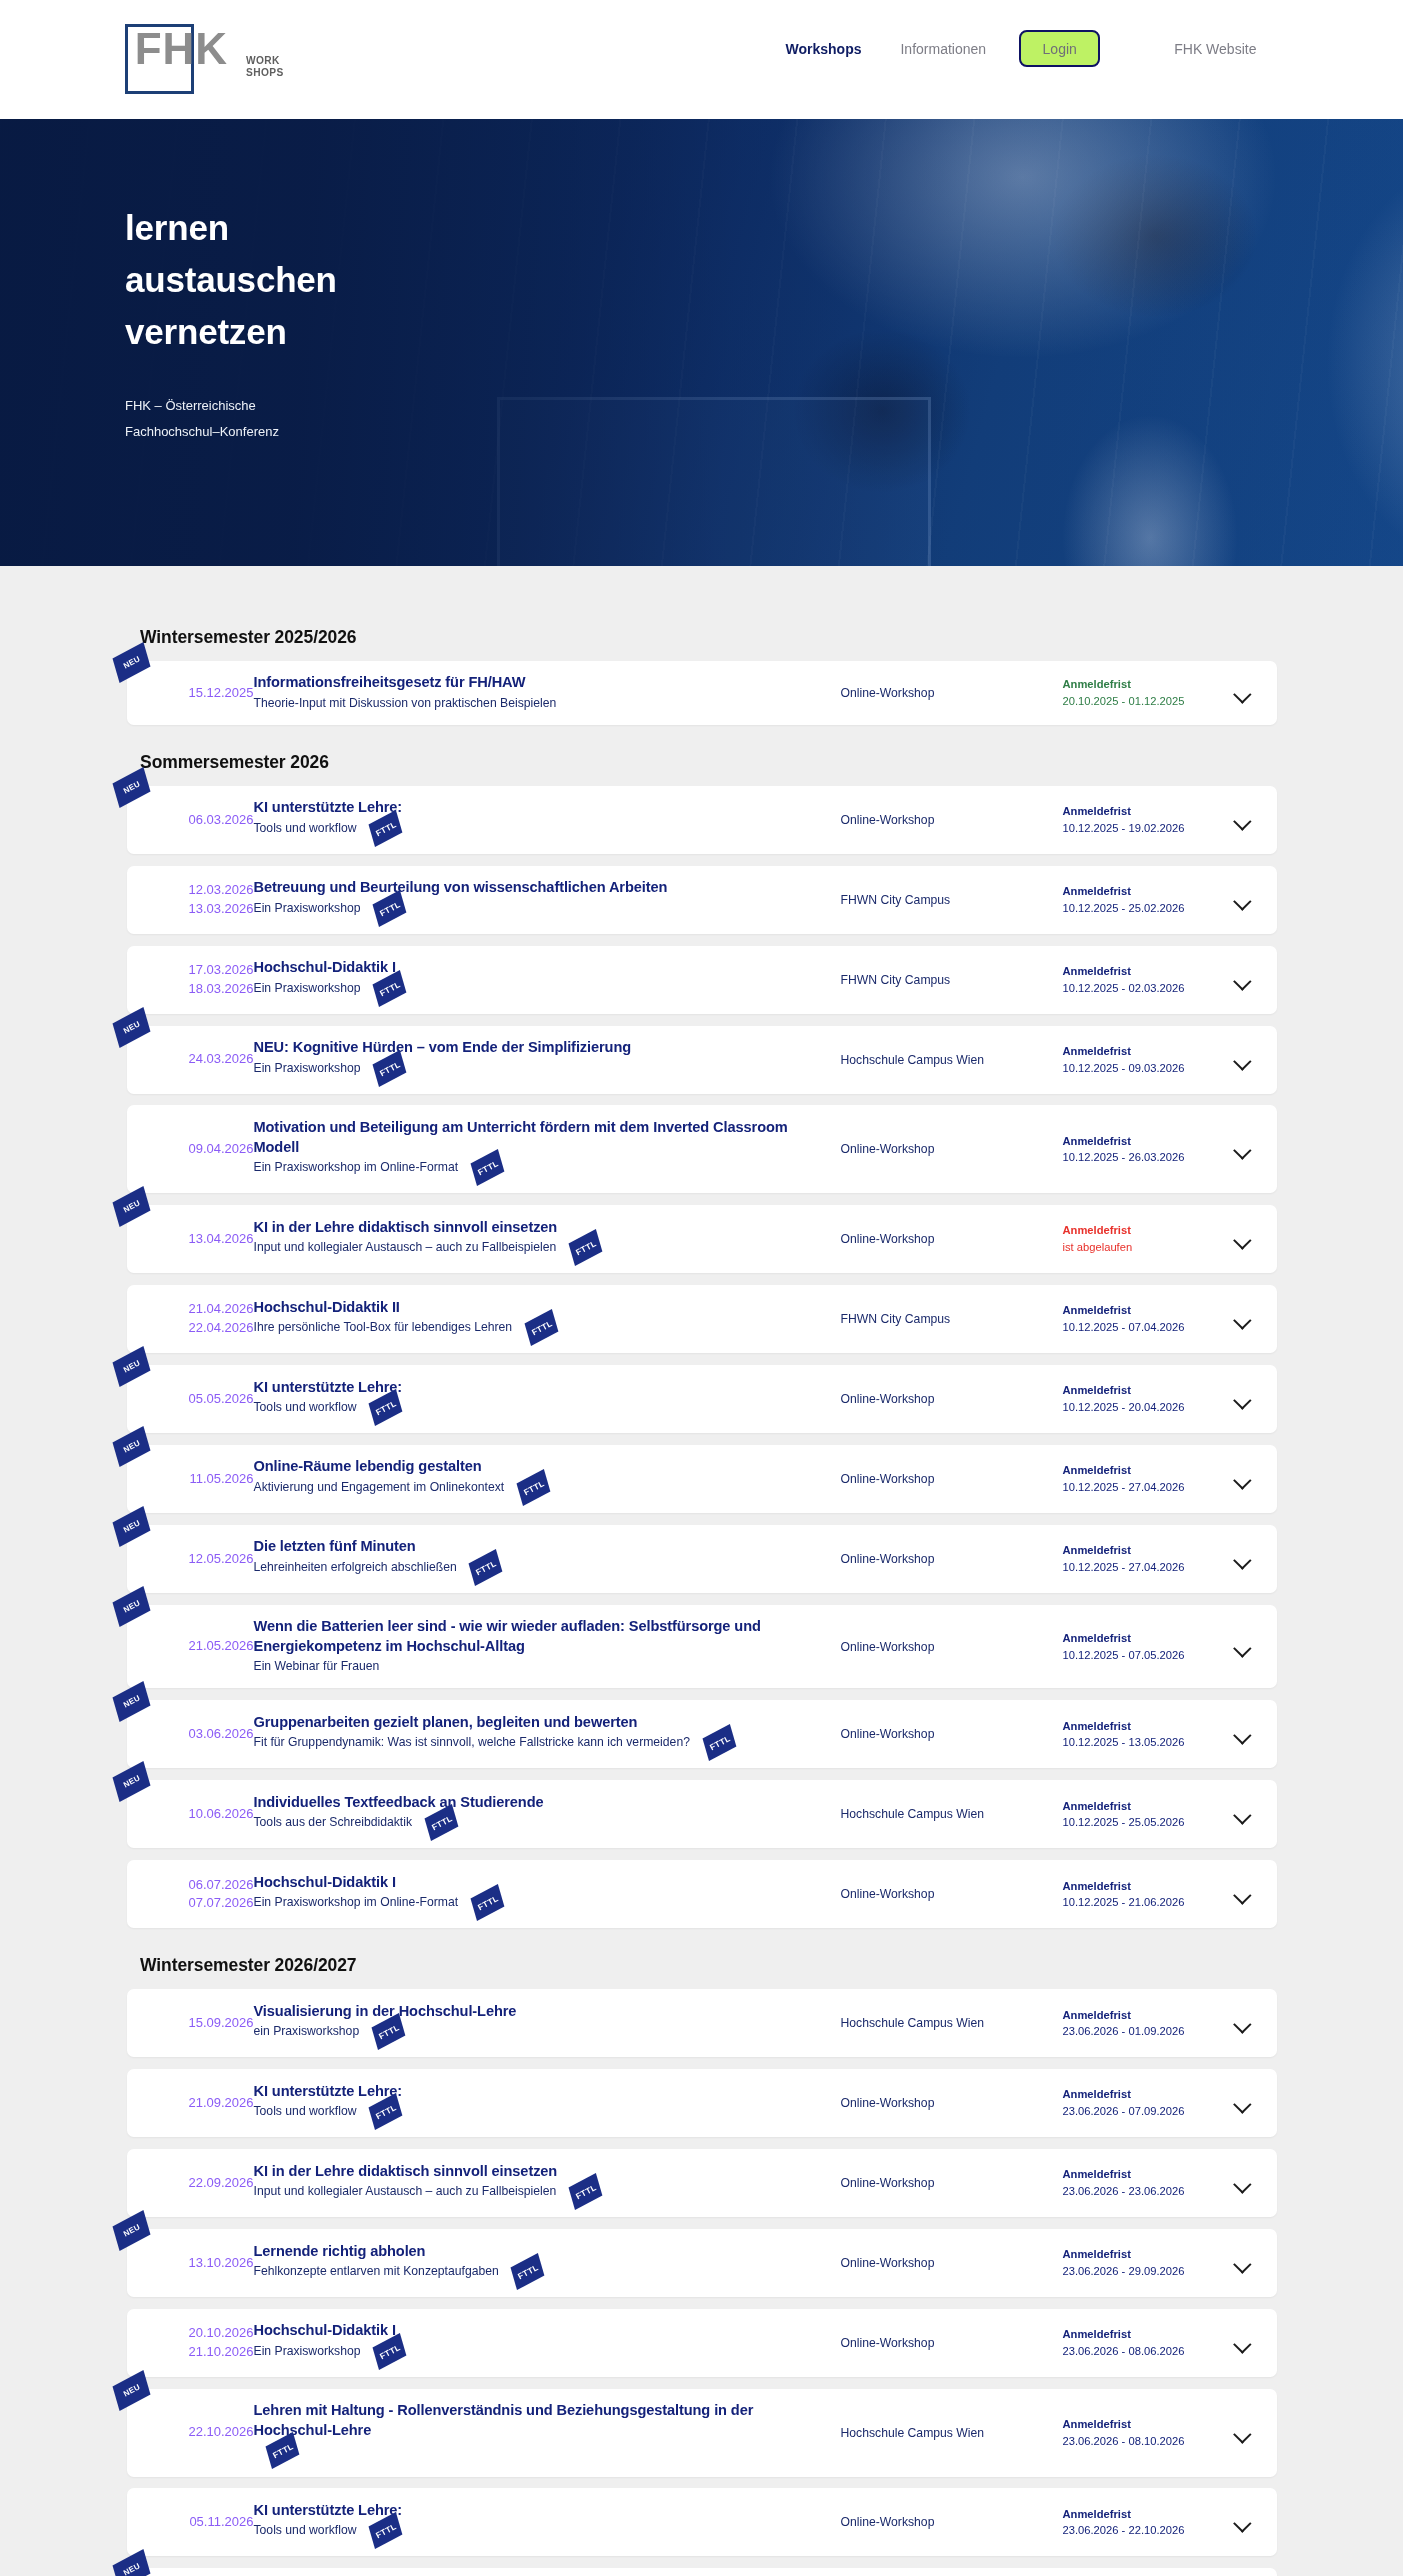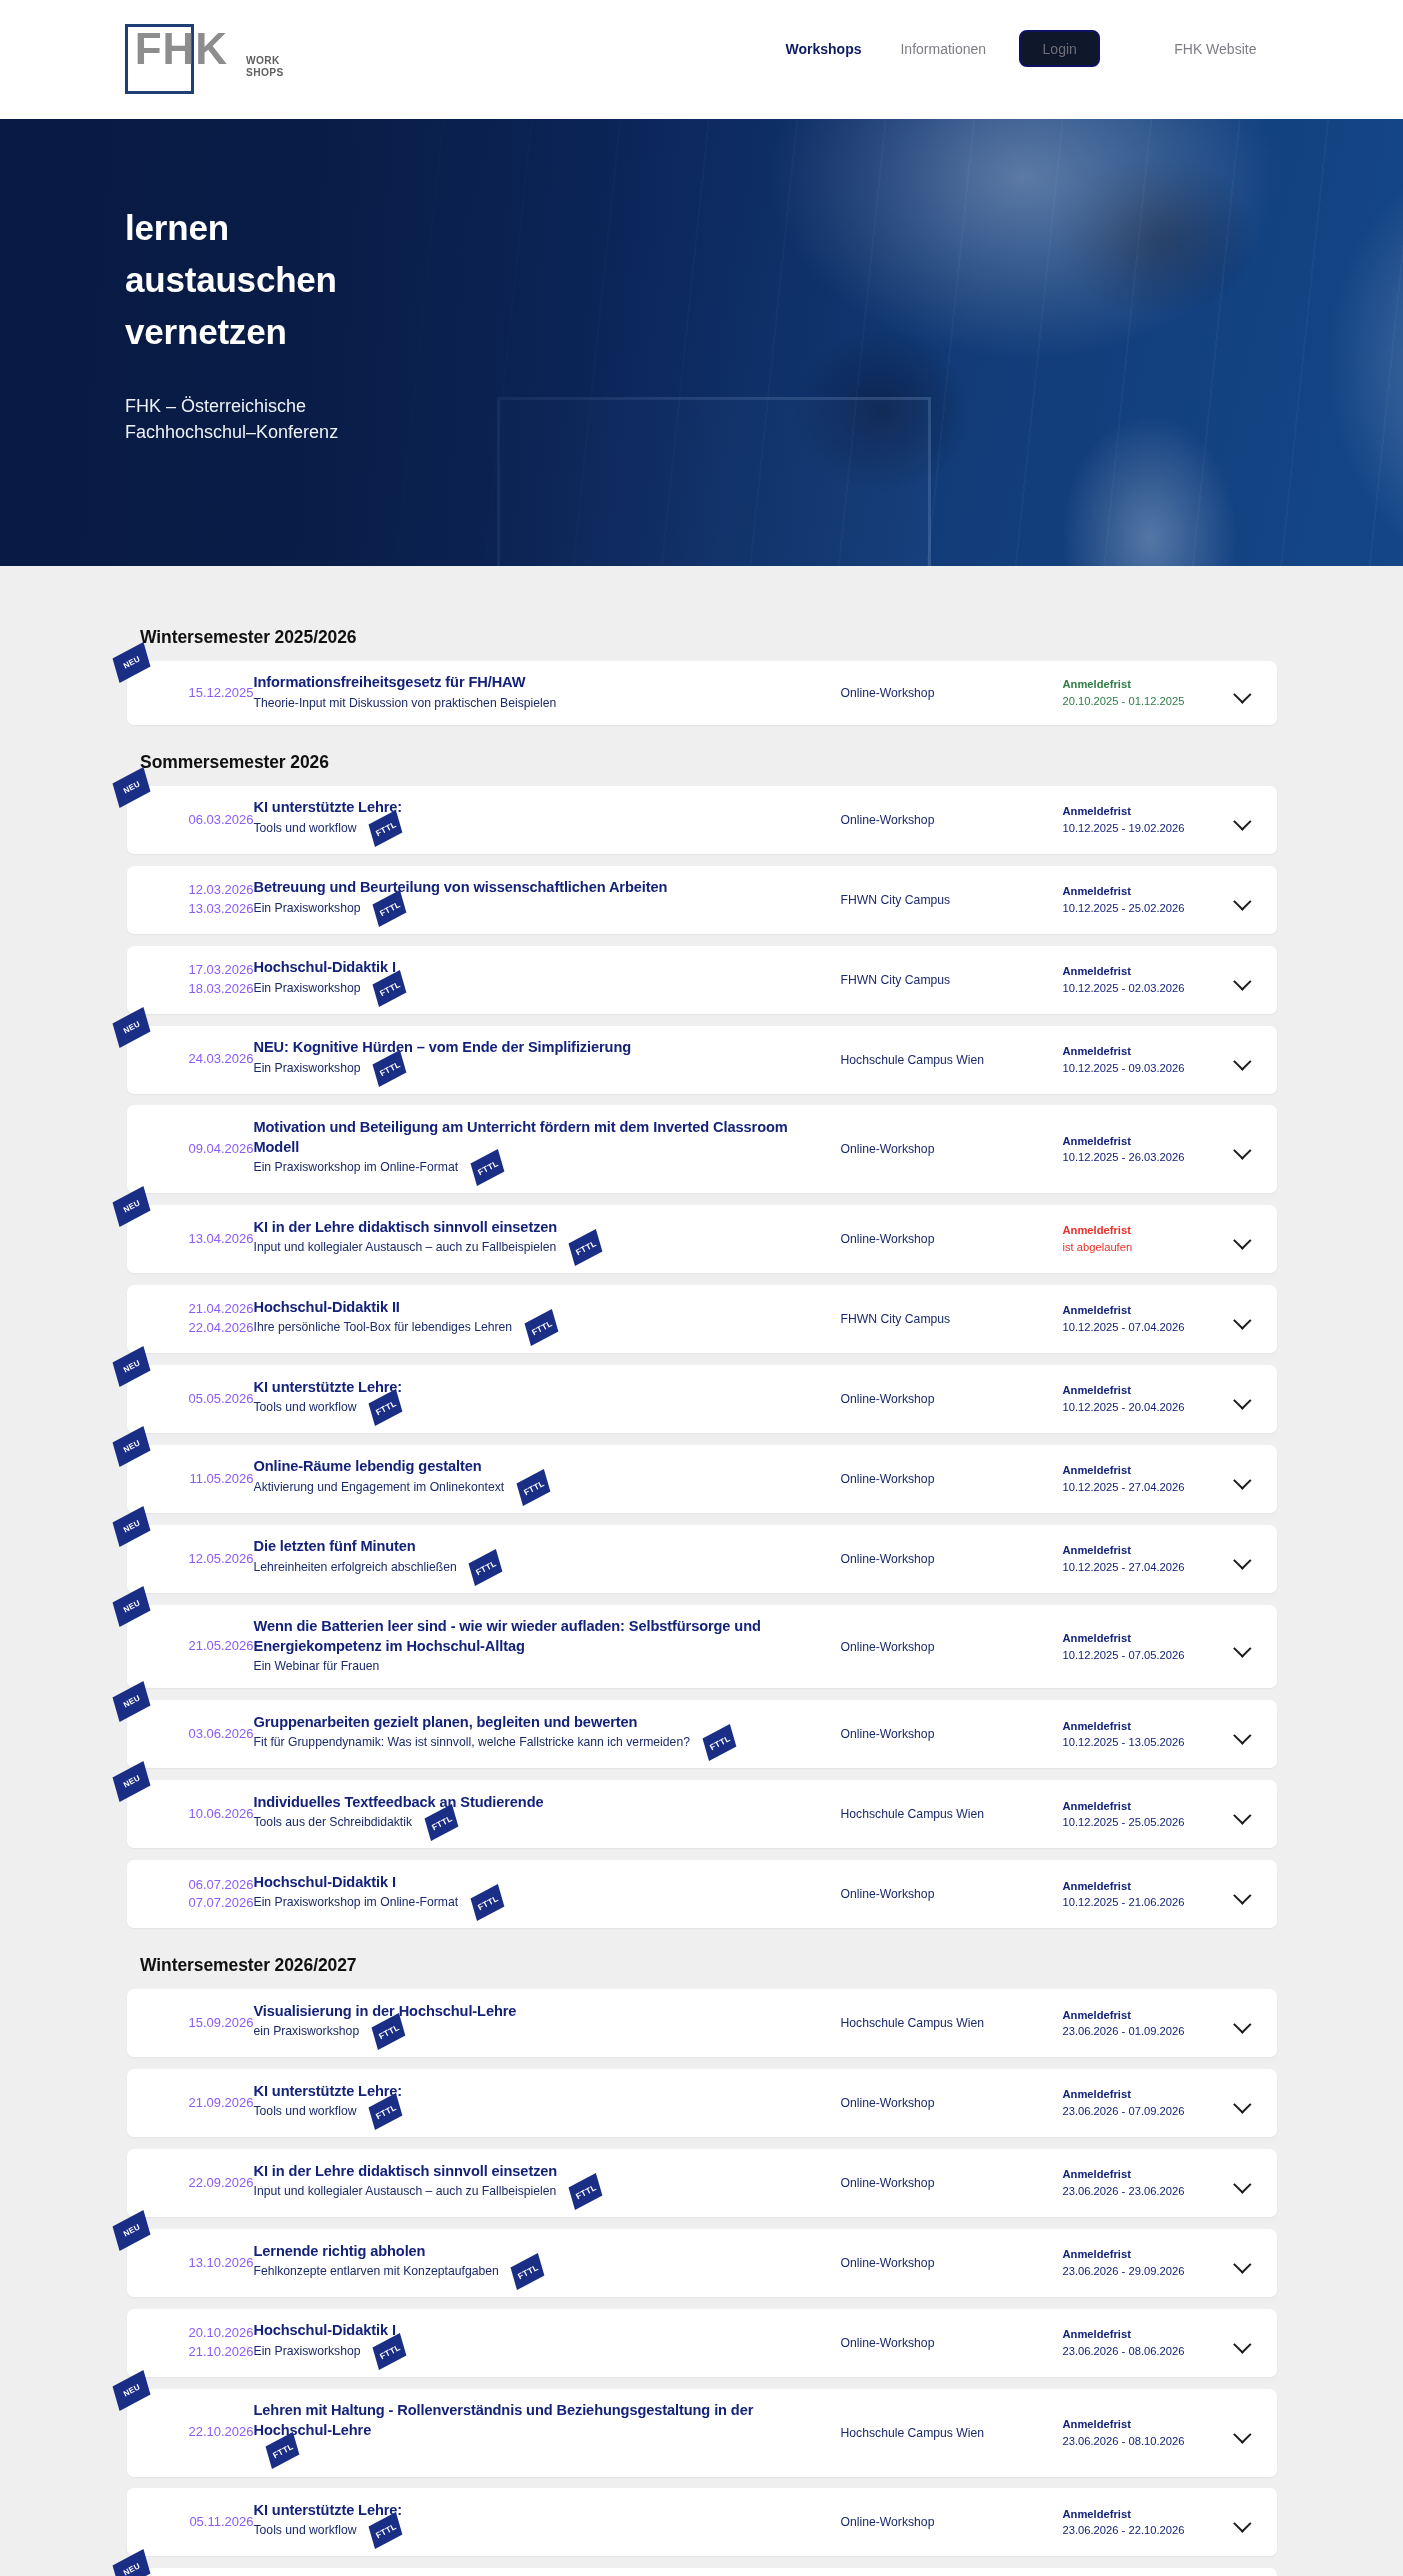--- a/index.html
+++ b/index.html
@@ -82,21 +82,21 @@
   .nav-link.active {
     color: #0e1c63;
     font-weight: 700;
   }
   .nav-login {
     border: 2.9px solid #0e1263;
     border-radius: 7.8px;
     padding: 8.8px 21.4px;
     font-size: 14px;
     color: #6f6f78;
-    background: #0f172a;
+    background: #bef264;
     margin-left: 13.6px;
     cursor: pointer;
     white-space: nowrap;
   }
   .nav-external {
     font-size: 14px;
     color: #7d7d86;
     text-decoration: none;
     white-space: nowrap;
     margin-left: 74px;
@@ -157,21 +157,21 @@
     color: #ffffff;
   }
   .hero-title {
     font-size: 35px;
     font-weight: 700;
     line-height: 52px;
     letter-spacing: -0.2px;
   }
   .hero-sub {
     margin-top: 35px;
-    font-size: 18px;
+    font-size: 13px;
     line-height: 26px;
     font-weight: 400;
     color: #eef2f8;
   }
 
   
   .content {
     background: #efefef;
     padding: 29px 0 68px 0;
     min-height: 1618px;

